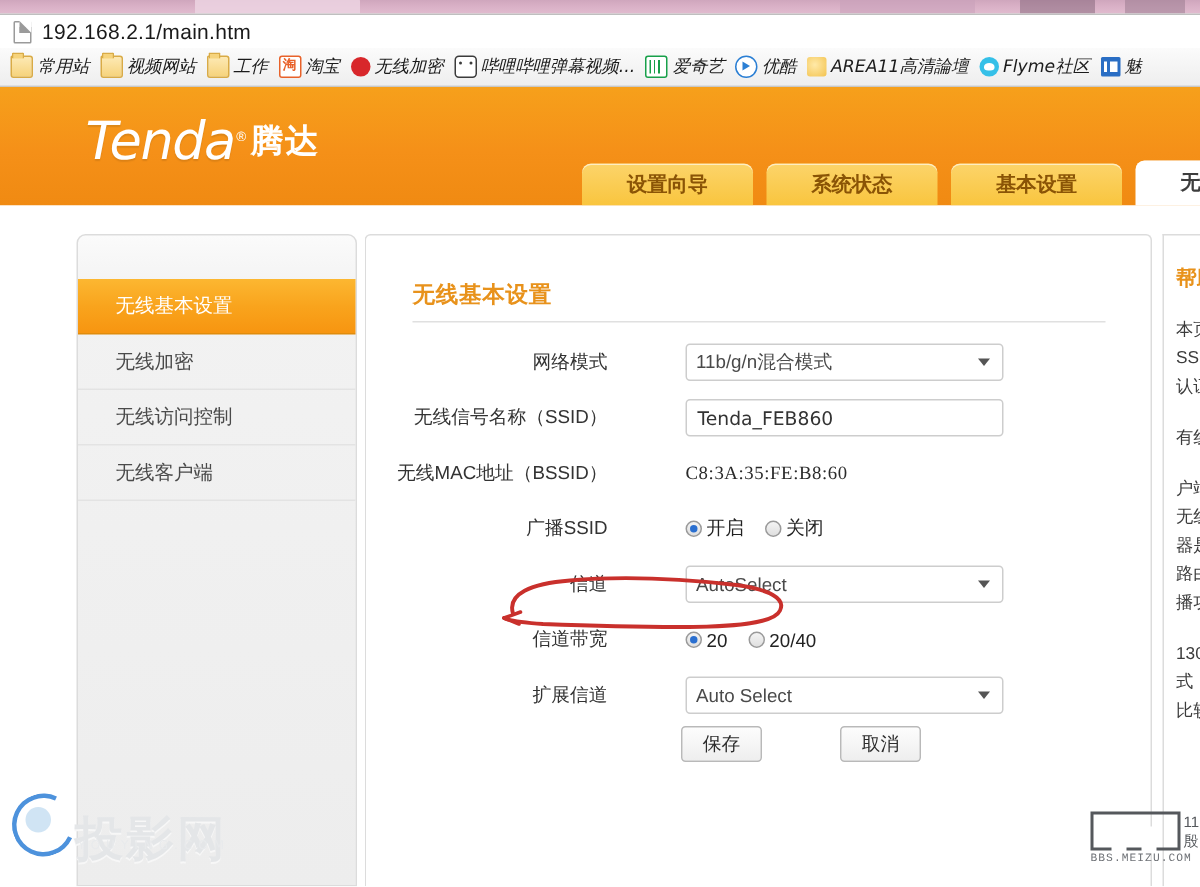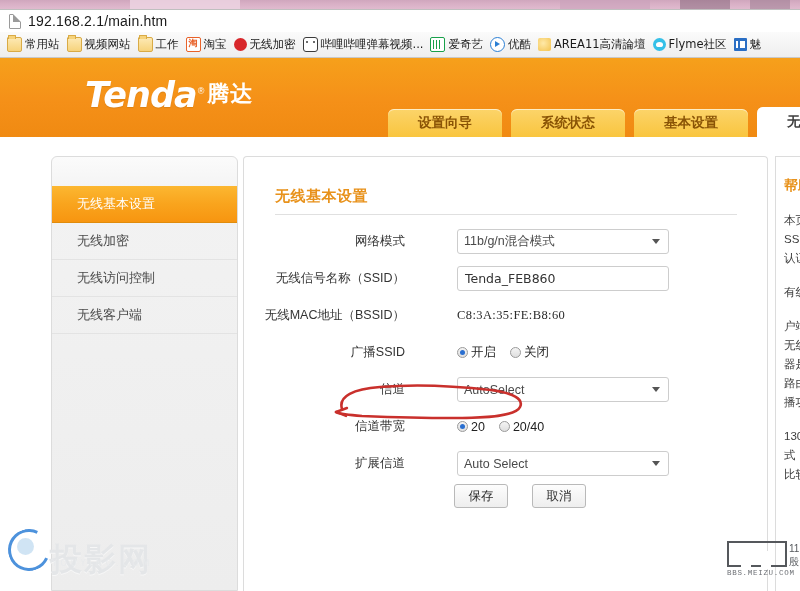--- a/index.html
+++ b/index.html
@@ -40,21 +40,21 @@
   }
   .url-text{font-size:14px;color:#1a1a1a;letter-spacing:.2px;white-space:nowrap;}
 
   .bookmarkbar{
     position:absolute;left:0;top:32px;width:800px;height:25px;
     background:linear-gradient(to bottom,#fbfbfb,#eeeeee);
     border-bottom:1px solid #c8c8c8;
     display:flex;align-items:center;overflow:hidden;
   }
   .bm{display:flex;align-items:center;margin-left:7px;white-space:nowrap;flex:0 0 auto;}
-  .bm .bm-label{font-size:11.5px;color:#1b1b1b;margin-left:3px;font-family:"DejaVu Sans",sans-serif;}
+  .bm .bm-label{font-size:11.5px;color:#1b1b1b;margin-left:3px;font-family:"DejaVu Sans",sans-serif;font-style:italic;}
   .ico{width:13px;height:13px;flex:0 0 auto;display:inline-block;position:relative;}
   .ico-folder{
     background:linear-gradient(to bottom,#fde9b4,#f6d37c);
     border:1px solid #d9ab46;border-radius:1px 2px 2px 2px;
   }
   .ico-folder:before{
     content:"";position:absolute;left:0;top:-3px;width:6px;height:3px;
     background:#f6d37c;border:1px solid #d9ab46;border-bottom:none;border-radius:1px 1px 0 0;
   }
   .ico-taobao{background:#fff;border:1px solid #e8622a;color:#e8622a;font-size:9px;
@@ -79,24 +79,23 @@
 
   
   #router-page{position:absolute;left:0;top:58px;width:800px;height:533px;background:#fff;overflow:hidden;}
 
   .header{
     position:absolute;left:0;top:0;width:800px;height:79px;
     background:linear-gradient(to bottom,#f6a01b 0%,#f59018 55%,#f08a12 100%);
   }
   .logo{position:absolute;left:57px;top:20px;display:flex;align-items:flex-end;}
   .logo .word{
-    font-family:"DejaVu Sans",sans-serif;font-style:italic;font-weight:bold;
+    font-family:"DejaVu Sans",sans-serif;font-style:italic;font-weight:normal;
     font-size:35px;color:#ffffff;letter-spacing:-1px;line-height:34px;
     text-shadow:0 1px 1px rgba(0,0,0,.1);
-    margin-left:28px;
   }
   .logo .reg{font-size:9px;color:#ffffff;vertical-align:super;margin:0 3px 16px 1px;font-style:normal;}
   .logo .cn{font-size:22px;color:#ffffff;font-weight:bold;margin-bottom:3px;letter-spacing:1px;}
 
   .navtabs{position:absolute;left:388px;bottom:0;display:flex;align-items:flex-end;gap:9px;}
   .navtab{
     height:28px;min-width:86px;padding:0 14px;
     background:linear-gradient(to bottom,#fcd46a,#f9c53e);
     border-radius:6px 6px 0 0;
     display:flex;align-items:center;justify-content:center;
@@ -165,21 +164,21 @@
   .rdot{
     width:11px;height:11px;border-radius:50%;
     background:linear-gradient(to bottom,#f4f4f4,#dfdfdf);
     border:1px solid #9a9a9a;position:relative;box-sizing:border-box;flex:0 0 auto;
   }
   .rdot.on:after{
     content:"";position:absolute;left:2px;top:2px;width:5px;height:5px;
     border-radius:50%;background:#2a6fd0;
   }
 
-  .btnrow{display:flex;align-items:flex-end;padding-left:210px;gap:24px;}
+  .btnrow{display:flex;align-items:flex-end;padding-left:210px;gap:52px;}
   .btn{
     width:54px;height:24px;box-sizing:border-box;
     background:linear-gradient(to bottom,#fdfdfd,#eeeeee);
     border:1px solid #b9b9b9;border-radius:3px;
     font-size:12.5px;color:#2c2c2c;display:flex;align-items:center;justify-content:center;
   }
 
   
   .helppanel{
     position:absolute;left:775px;top:19px;width:120px;height:435px;

